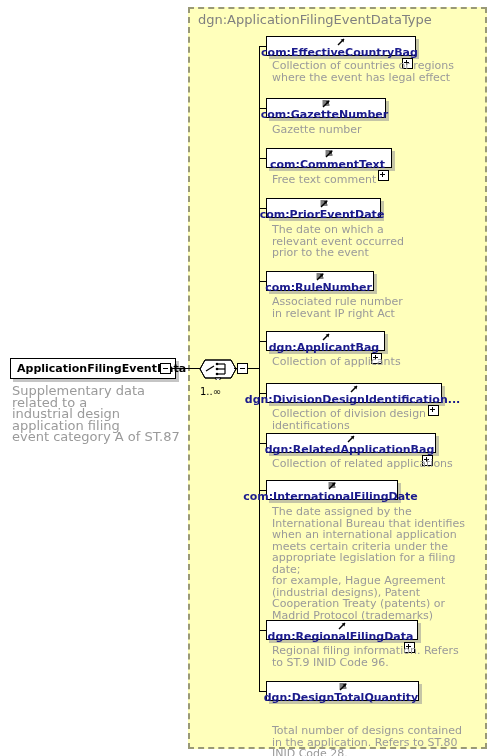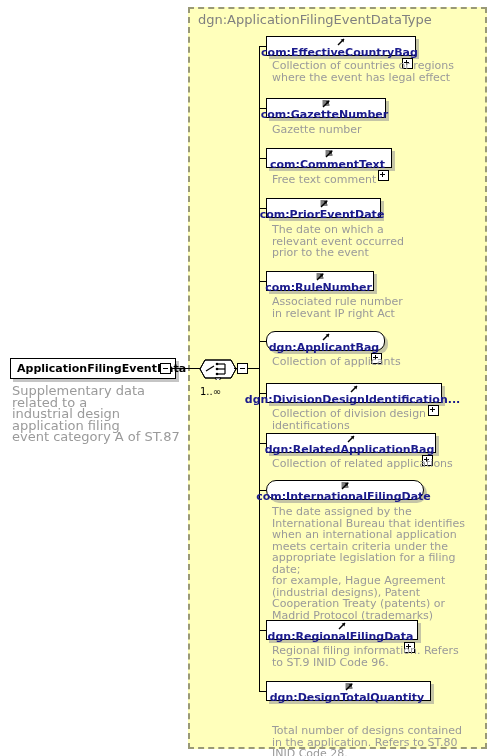--- a/index.html
+++ b/index.html
@@ -257,21 +257,21 @@
           <svg class="arrow-ic" viewBox="0 0 8 8">
             <path d="M1 7 L7 1" stroke="#000" stroke-width="1.4" fill="none"></path>
             <path d="M7 1 L3.6 1.4 L6.6 4.4 Z" fill="#000"></path>
           </svg>
         </span>
         <span class="lbl">com:RuleNumber</span>
       </div>
       <div class="desc" style="left: 272px; top: 296px; width: 215px;">Associated rule number
 in relevant IP right Act</div>
       <div class="hline" style="left: 259px; top: 341px; width: 7px;"></div>
-      <div class="ebox" style="left: 266px; top: 331px; width: 119px; border-radius: 9px;">
+      <div class="ebox" style="left: 266px; top: 331px; width: 119px;">
         <span class="glyphpad">
           <svg class="arrow-ic" viewBox="0 0 8 8">
             <path d="M1 7 L7 1" stroke="#000" stroke-width="1.4" fill="none"></path>
             <path d="M7 1 L3.6 1.4 L6.6 4.4 Z" fill="#000"></path>
           </svg>
         </span>
         <span class="lbl">dgn:ApplicantBag</span>
         <span class="expander plus" style="margin-left: auto;"></span>
       </div>
       <div class="desc" style="left: 272px; top: 356px; width: 215px;">Collection of applicants</div>
@@ -293,21 +293,21 @@
           <svg class="arrow-ic" viewBox="0 0 8 8">
             <path d="M1 7 L7 1" stroke="#000" stroke-width="1.4" fill="none"></path>
             <path d="M7 1 L3.6 1.4 L6.6 4.4 Z" fill="#000"></path>
           </svg>
         </span>
         <span class="lbl">dgn:RelatedApplicationBag</span>
         <span class="expander plus" style="margin-left: auto;"></span>
       </div>
       <div class="desc" style="left: 272px; top: 458px; width: 215px;">Collection of related applications</div>
       <div class="hline" style="left: 259px; top: 490px; width: 7px;"></div>
-      <div class="ebox" style="left: 266px; top: 480px; width: 158px; border-radius: 10px;">
+      <div class="ebox" style="left: 266px; top: 480px; width: 132px;">
         <span class="glyphpad">
           <svg class="lines-ic" viewBox="0 0 8 6">
             <line x1="0.5" y1="1" x2="7.5" y2="1" stroke="#000" stroke-width="1"></line>
             <line x1="0.5" y1="3" x2="6" y2="3" stroke="#000" stroke-width="1"></line>
             <line x1="0.5" y1="5" x2="7.5" y2="5" stroke="#000" stroke-width="1"></line>
           </svg>
           <svg class="arrow-ic" viewBox="0 0 8 8">
             <path d="M1 7 L7 1" stroke="#000" stroke-width="1.4" fill="none"></path>
             <path d="M7 1 L3.6 1.4 L6.6 4.4 Z" fill="#000"></path>
           </svg>
@@ -330,21 +330,21 @@
             <path d="M1 7 L7 1" stroke="#000" stroke-width="1.4" fill="none"></path>
             <path d="M7 1 L3.6 1.4 L6.6 4.4 Z" fill="#000"></path>
           </svg>
         </span>
         <span class="lbl">dgn:RegionalFilingData</span>
         <span class="expander plus" style="margin-left: auto;"></span>
       </div>
       <div class="desc" style="left: 272px; top: 645px; width: 215px;">Regional filing information. Refers
 to ST.9 INID Code 96.</div>
       <div class="hline" style="left: 259px; top: 691px; width: 7px;"></div>
-      <div class="ebox" style="left: 266px; top: 681px; width: 165px;">
+      <div class="ebox" style="left: 266px; top: 681px; width: 153px;">
         <span class="glyphpad">
           <svg class="lines-ic" viewBox="0 0 8 6">
             <line x1="0.5" y1="1" x2="7.5" y2="1" stroke="#000" stroke-width="1"></line>
             <line x1="0.5" y1="3" x2="6" y2="3" stroke="#000" stroke-width="1"></line>
             <line x1="0.5" y1="5" x2="7.5" y2="5" stroke="#000" stroke-width="1"></line>
           </svg>
           <svg class="arrow-ic" viewBox="0 0 8 8">
             <path d="M1 7 L7 1" stroke="#000" stroke-width="1.4" fill="none"></path>
             <path d="M7 1 L3.6 1.4 L6.6 4.4 Z" fill="#000"></path>
           </svg>

